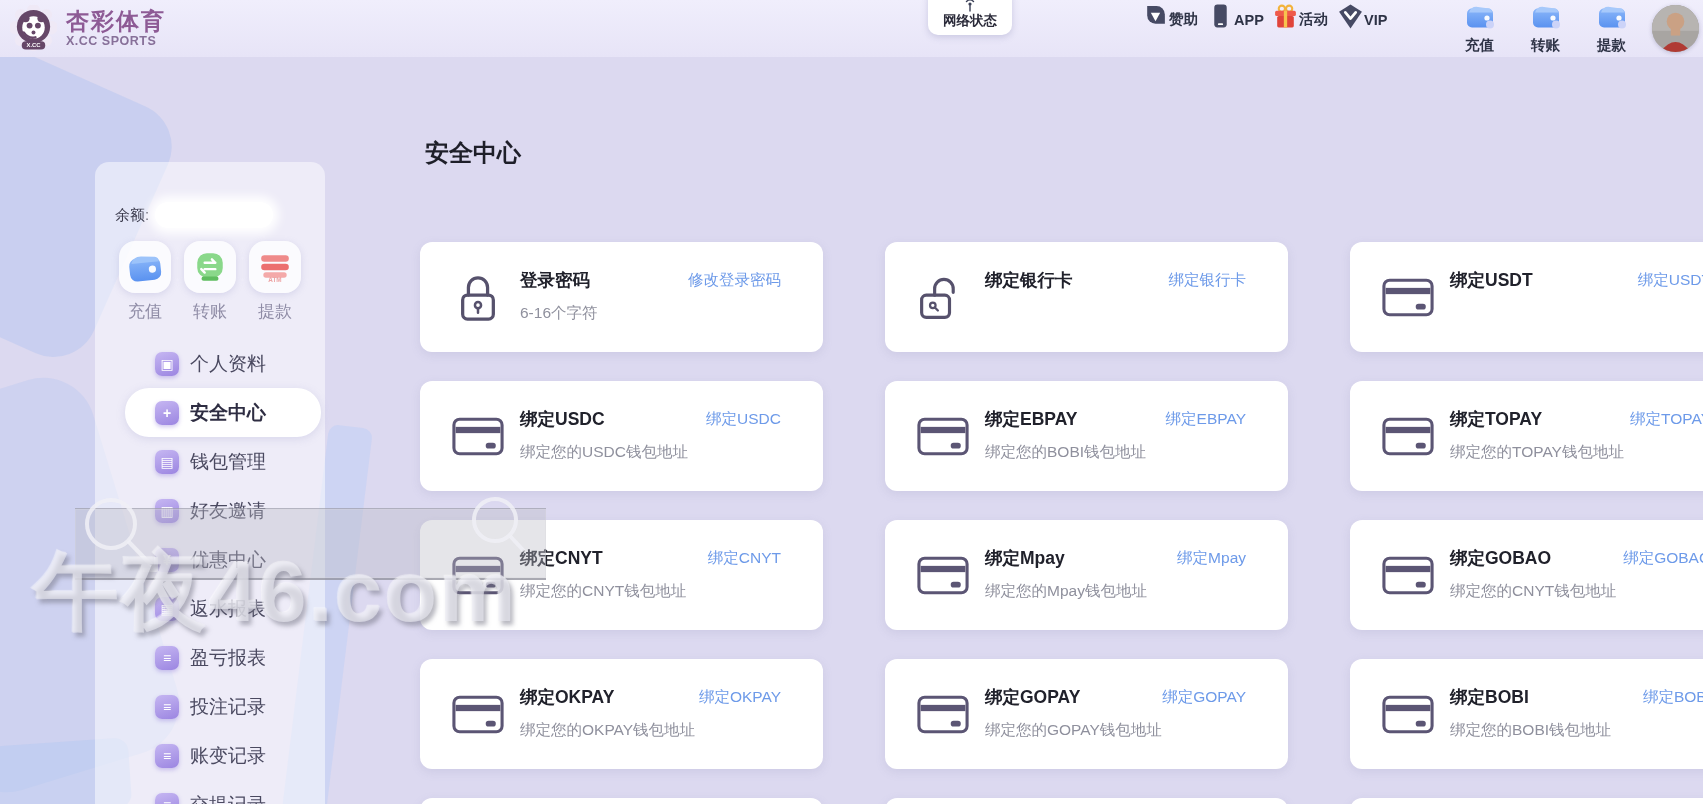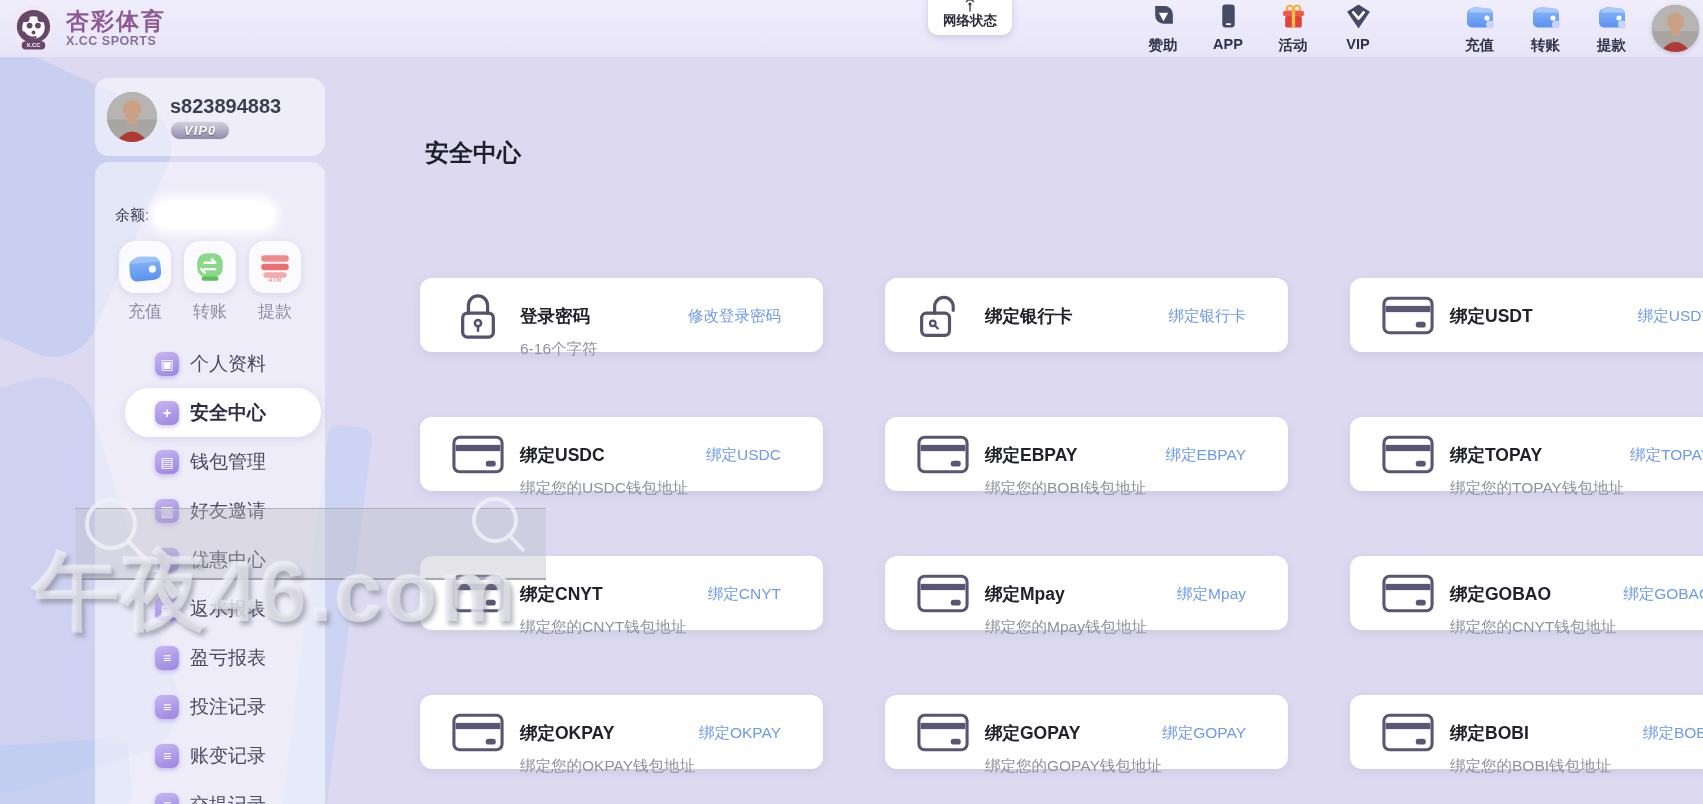--- a/index.html
+++ b/index.html
@@ -22,21 +22,21 @@
   .logo-en{font-size:12.5px;font-weight:700;color:#877099;letter-spacing:.5px;}
   .nav-links{display:flex;gap:37px;margin-left:27px;}
   .nav-link{font-size:19px;font-weight:700;color:#564a72;cursor:pointer;white-space:nowrap;}
 
   .network-pill{position:absolute;left:928px;top:-13px;width:84px;height:43px;background:#ffffff;
     border-radius:10px;box-shadow:0 2px 7px rgba(110,110,160,.28);display:flex;flex-direction:column;
     align-items:center;justify-content:flex-end;padding-bottom:5px;cursor:pointer;}
   .net-label{font-size:13.5px;font-weight:700;color:#2b2b3a;}
 
   .nav-actions{position:absolute;left:1142px;top:3px;display:flex;gap:23px;}
-  .nav-action{width:42px;display:flex;flex-direction:column;align-items:center;cursor:pointer;}
+  .nav-action{width:42px;display:flex;flex-direction:row;align-items:center;cursor:pointer;}
   .nav-action-label{font-size:14.5px;font-weight:700;color:#2e3346;margin-top:2px;white-space:nowrap;}
 
   .nav-wallets{position:absolute;left:1456px;top:3px;display:flex;gap:19px;}
   .nav-wallet{width:47px;display:flex;flex-direction:column;align-items:center;cursor:pointer;}
 
   .nav-avatar{position:absolute;left:1652px;top:5px;width:47px;height:47px;border-radius:50%;
     overflow:hidden;background:#aeaba8;cursor:pointer;box-shadow:0 1px 4px rgba(80,80,120,.3);}
   .nav-avatar svg,.side-avatar svg{display:block;width:100%;height:100%;}
 
   
@@ -68,21 +68,21 @@
   .menu-icon{width:24px;height:24px;border-radius:7px;flex:0 0 auto;
     background:linear-gradient(160deg,#c6b7f2,#9b85e1);color:#fff;font-size:14px;font-weight:700;
     display:flex;align-items:center;justify-content:center;box-shadow:0 2px 4px rgba(150,130,220,.45);}
   .menu-label{font-size:19px;color:#4a4960;white-space:nowrap;}
   .menu-item.active .menu-label{color:#2e2d42;font-weight:700;}
 
   
   .page-title{position:absolute;left:425px;top:121px;z-index:5;font-size:24px;font-weight:800;color:#1e1f29;}
   .cards-grid{position:absolute;left:420px;top:242px;z-index:5;display:grid;
     grid-template-columns:repeat(3,403px);column-gap:62px;row-gap:29px;grid-auto-rows:110px;}
-  .card{position:relative;background:#ffffff;border-radius:12px;box-shadow:0 3px 10px rgba(140,140,180,.18);margin-top:36px;}
+  .card{position:relative;background:#ffffff;border-radius:12px;box-shadow:0 3px 10px rgba(140,140,180,.18);}
   .card.partial{border-radius:12px 12px 0 0;}
   .card-iconbox{position:absolute;left:24px;top:0;width:68px;height:100%;
     display:flex;align-items:center;justify-content:center;}
   .card-iconbox svg{display:none;}
   .card-title{position:absolute;left:100px;top:26px;font-size:17.5px;font-weight:800;color:#20212b;white-space:nowrap;}
   .card-subtitle{position:absolute;left:100px;top:61px;font-size:15.5px;color:#8f909d;white-space:nowrap;}
   .card-action{position:absolute;right:42px;top:28px;font-size:15.5px;color:#6d9ae9;cursor:pointer;white-space:nowrap;text-decoration:none;}
 
   
   .wm{position:absolute;z-index:50;pointer-events:none;}
@@ -232,31 +232,20 @@
       </div>
     </div>
 
     <div class="nav-avatar">
       <svg viewBox="0 0 40 40">
           <use href="#avatar-g"></use>
         </svg>
     </div>
   </header>
 
-  <div class="user-card">
-    <div class="side-avatar">
-      <svg viewBox="0 0 40 40">
-          <use href="#avatar-g"></use>
-        </svg>
-    </div>
-    <div>
-      <div class="username">s823894883</div>
-      <span class="vip-badge">VIP0</span>
-    </div>
-  </div>
 
   <aside class="side-panel">
     <div class="balance-row">
       <span class="balance-label">余额:</span>
       <span class="balance-blob"></span>
     </div>
 
     <div class="quick-actions">
       <div class="qa">
         <div class="qa-tile">

